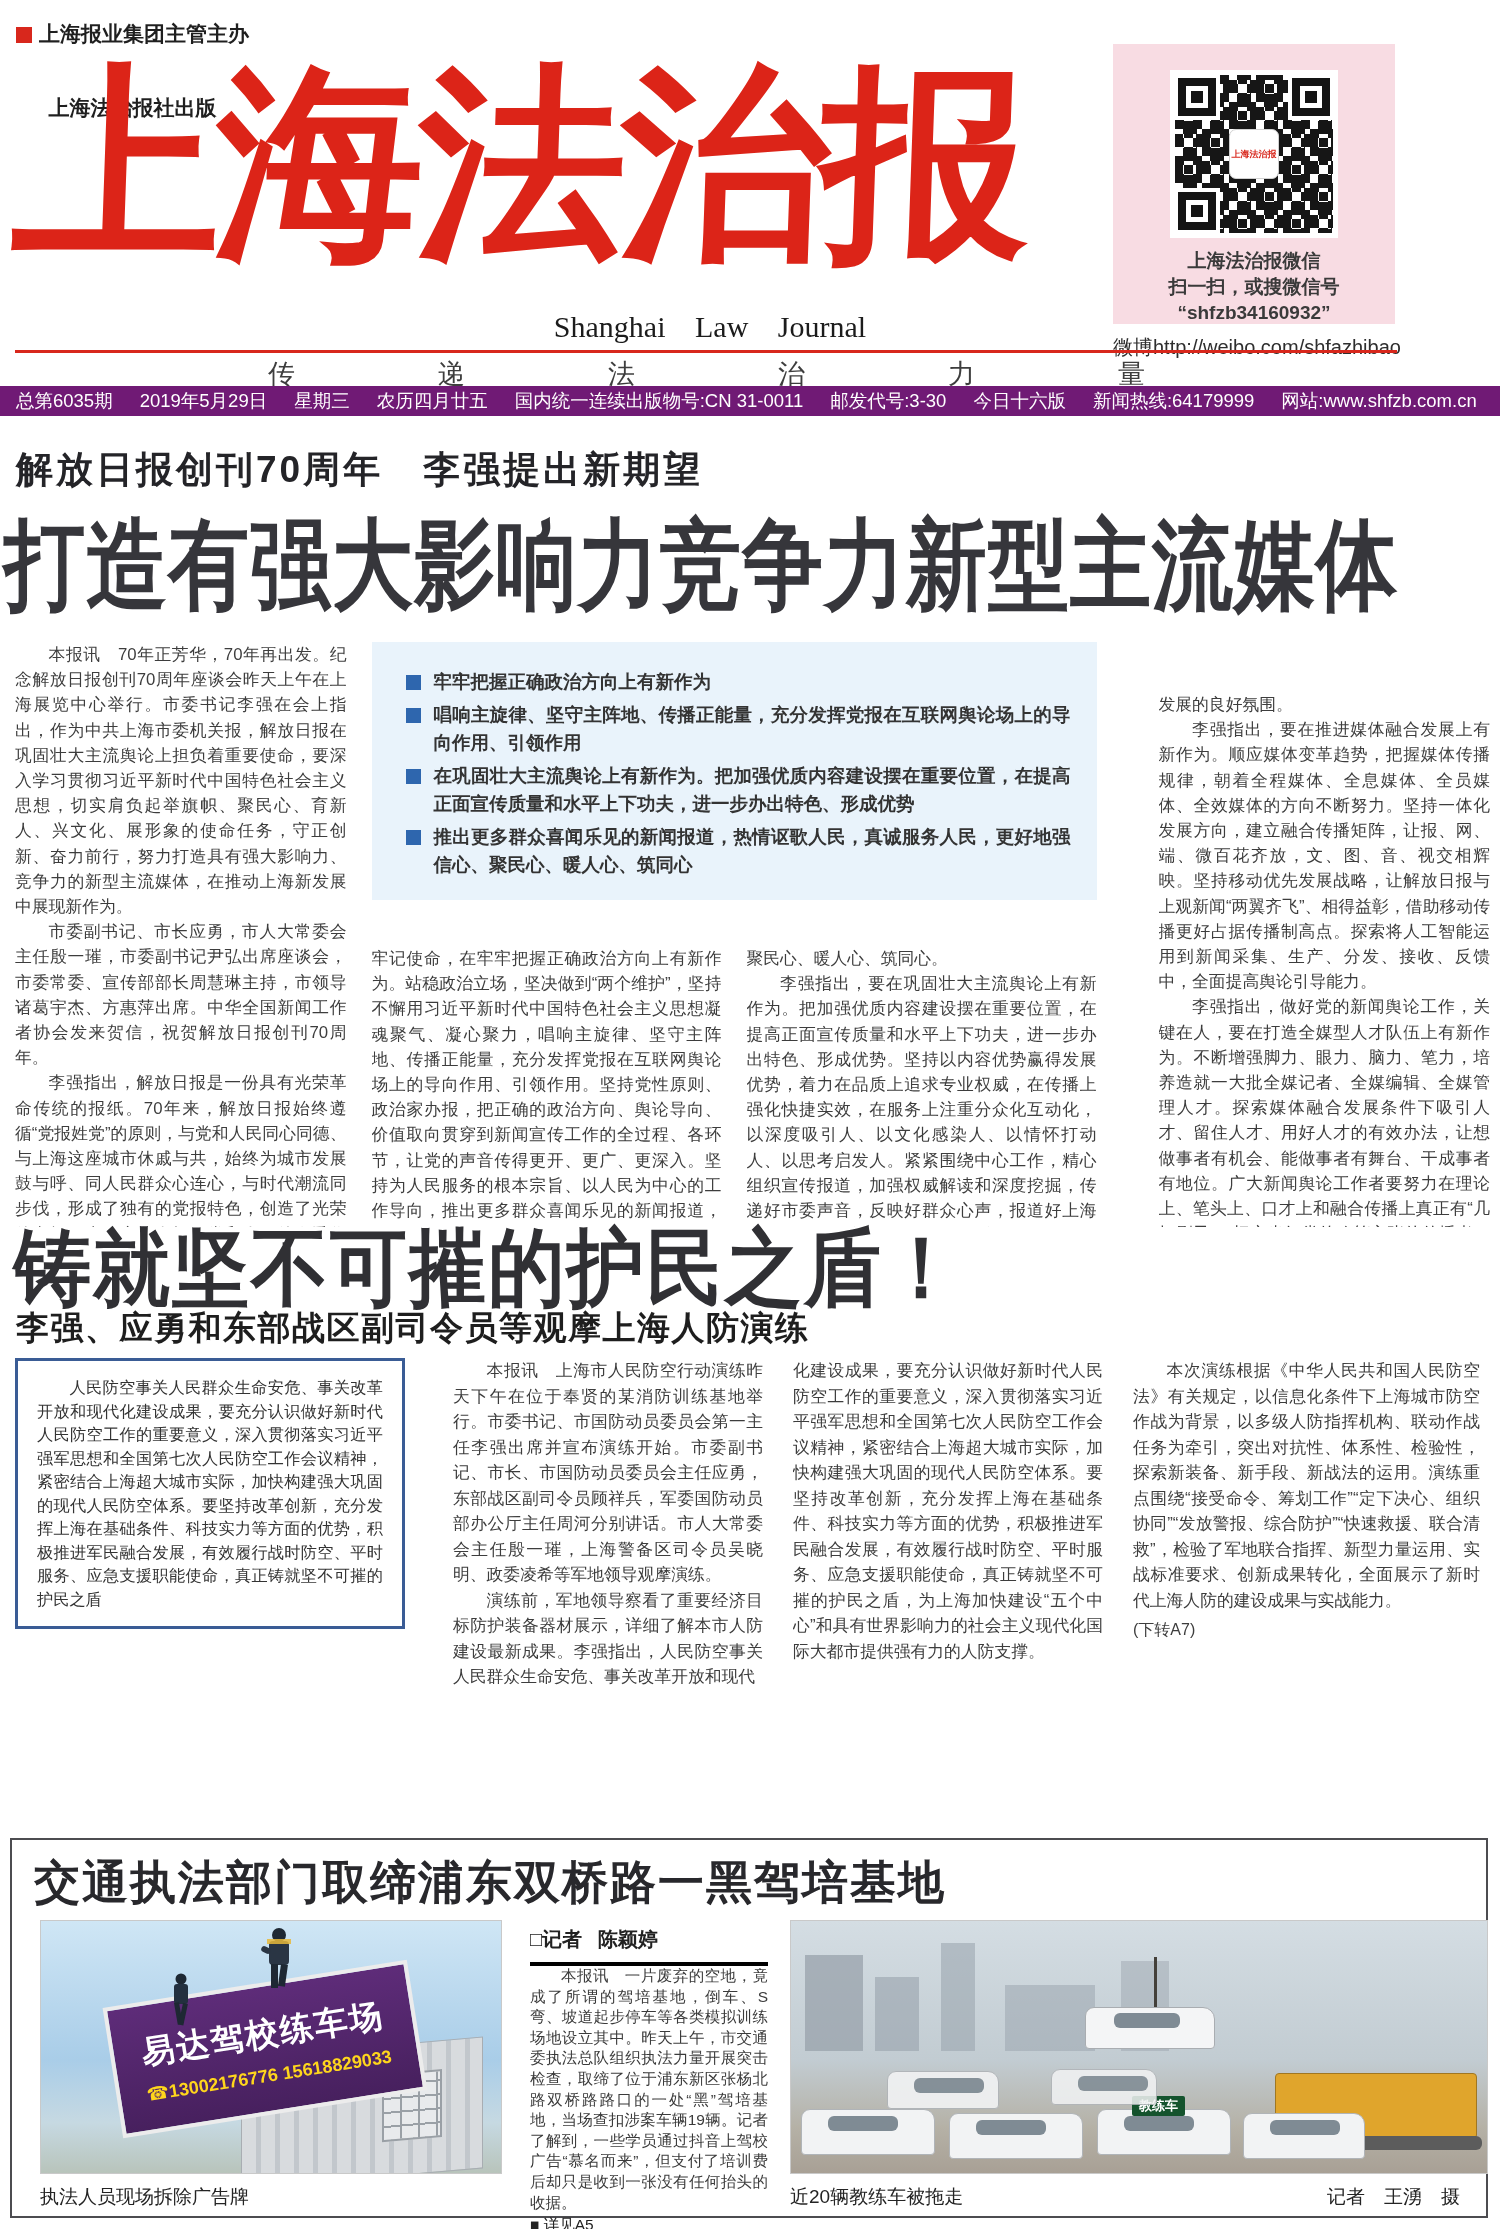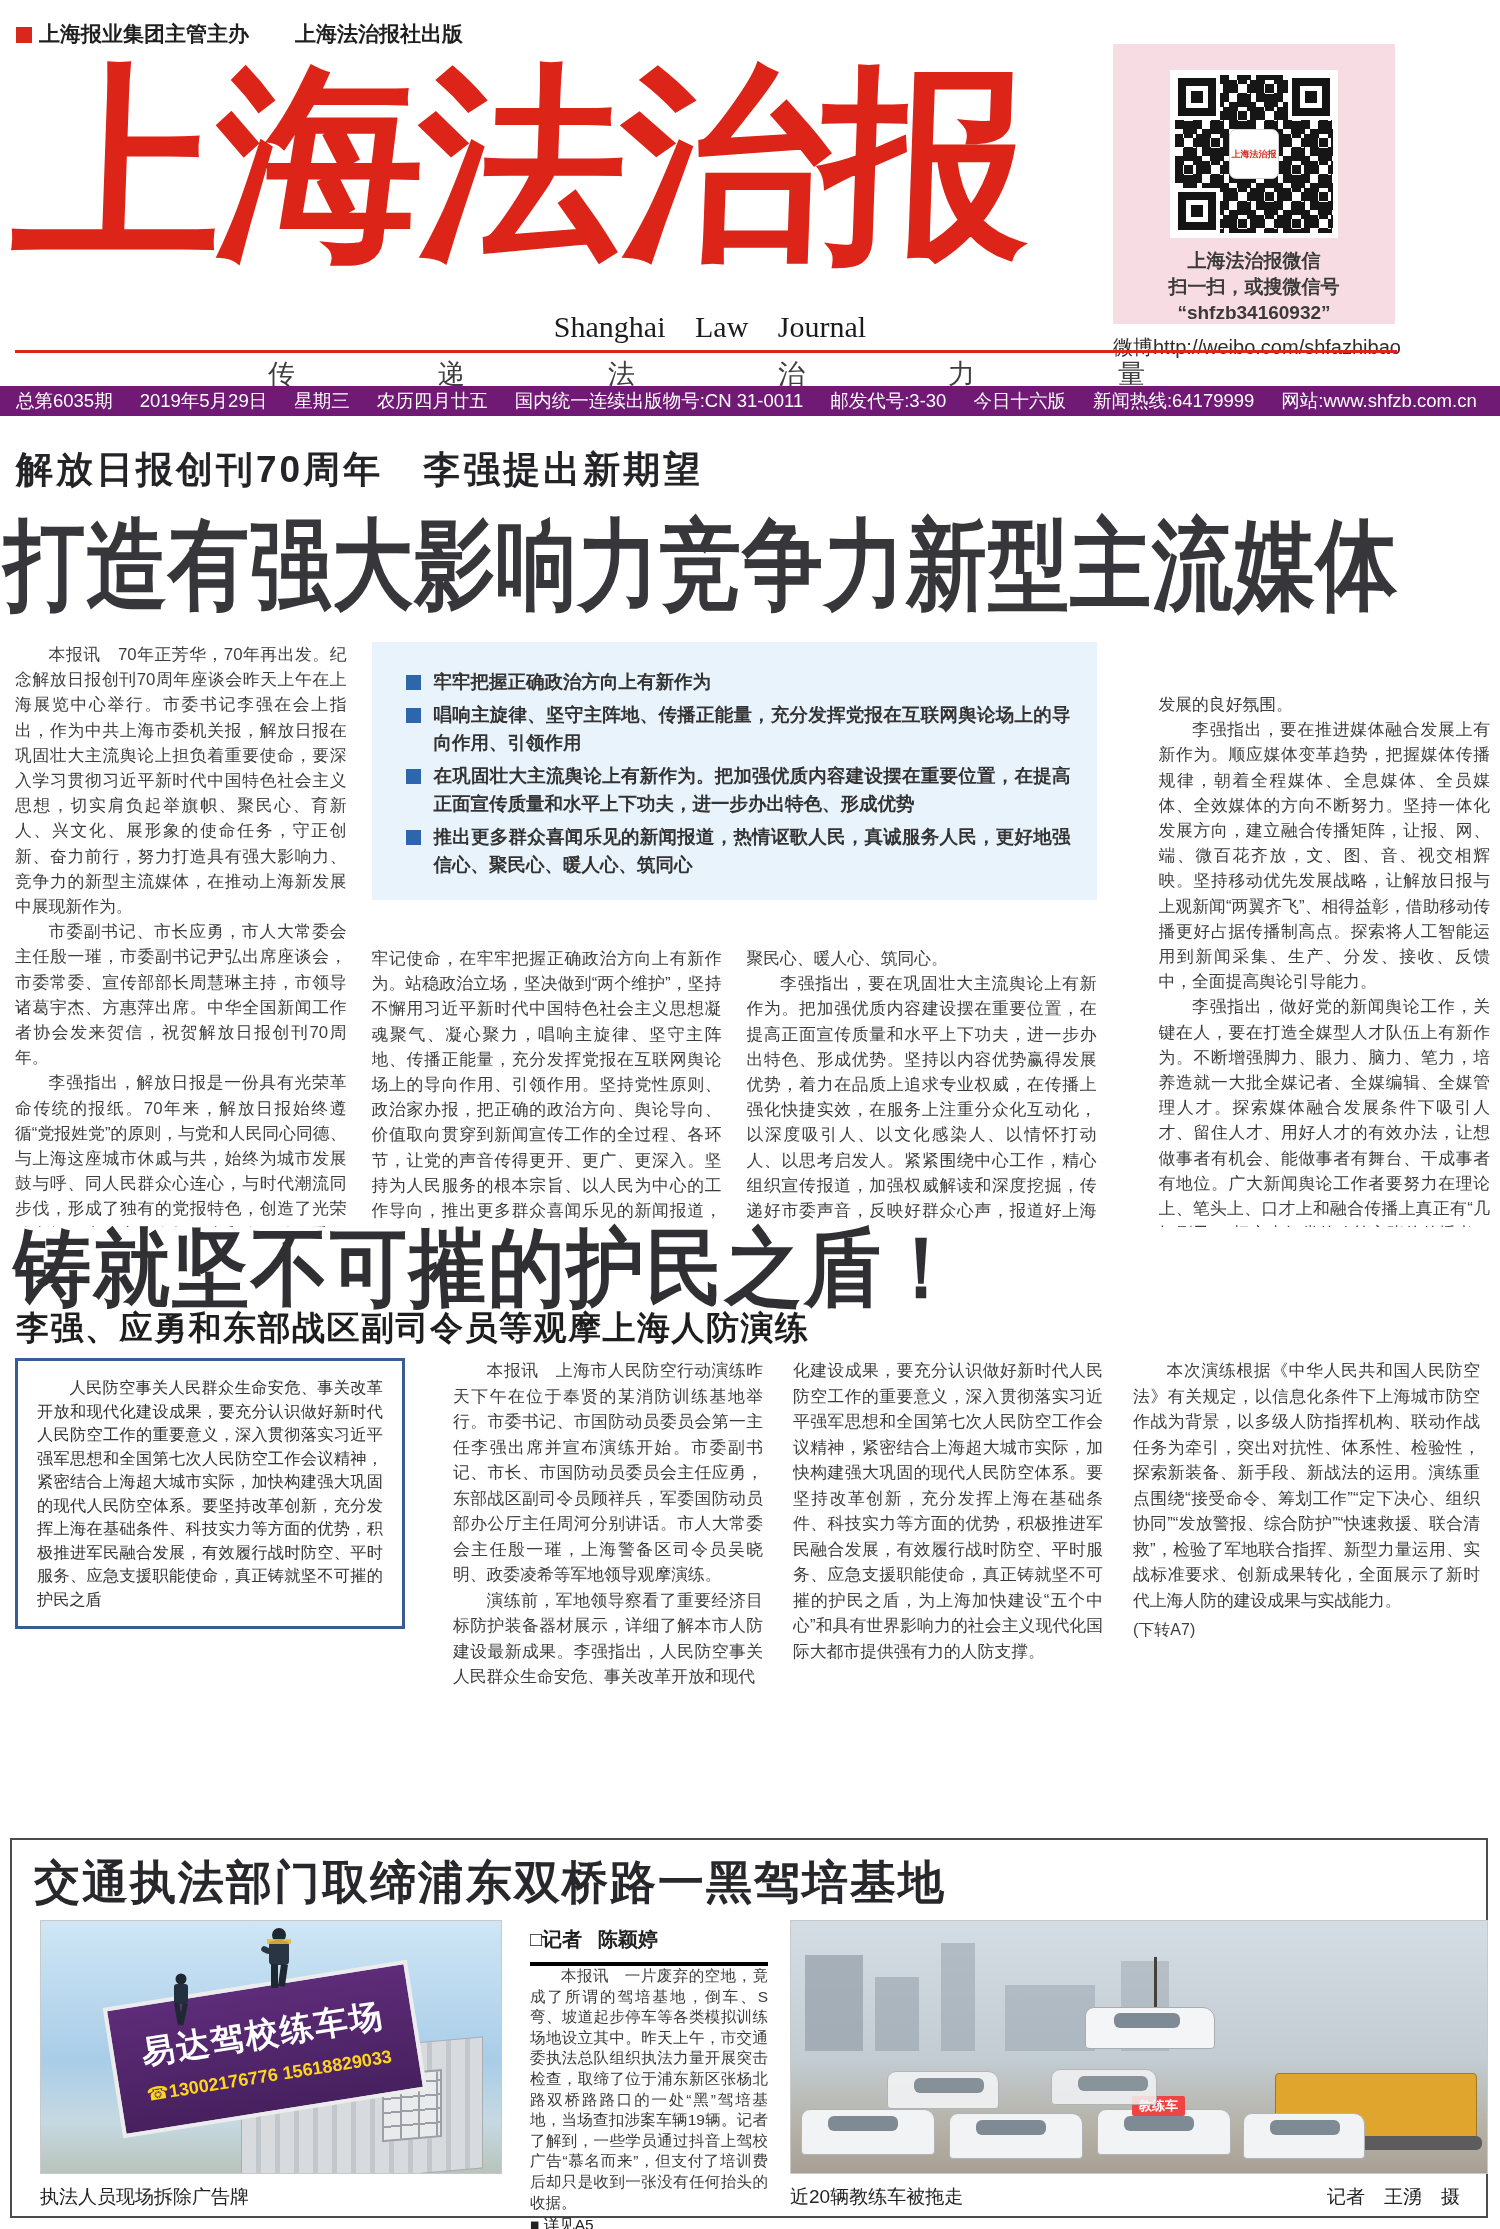--- a/index.html
+++ b/index.html
@@ -1,21 +1,21 @@
 <!DOCTYPE html>
 <html><head>
 <meta charset="utf-8">
 <style>
   html,body{margin:0;padding:0;background:#e8e8e8;}
   #page{position:relative;width:1500px;height:2229px;background:#ffffff;margin:0 auto;overflow:hidden;
         font-family:"Liberation Sans","DejaVu Sans",sans-serif;color:#3d3d3d;}
   .abs{position:absolute;}
 
   
-  .pub-line{left:16px;top:20px;display:flex;gap:46px;font-size:21px;font-weight:bold;color:#1f1f1f;align-items:center;}
+  .pub-line{left:16px;top:20px;display:flex;gap:46px;font-size:21px;font-weight:bold;color:#1f1f1f;align-items:center;flex-direction:column;}
   .red-sq{display:inline-block;width:16px;height:16px;background:#d8271c;margin-right:7px;vertical-align:-2px;}
   .masthead-title{left:14px;top:26px;width:1080px;font-family:"DejaVu Serif","Liberation Serif",serif;
       font-weight:900;font-size:208px;line-height:1.32;color:#dc2418;letter-spacing:-6px;transform:skewX(-2deg);white-space:nowrap;}
   .qr-panel{left:1113px;top:44px;width:282px;height:280px;background:#f8dce3;text-align:center;}
   .qr-box{position:relative;margin:26px auto 10px;width:168px;height:168px;background:#fff;}
   .qr-pattern{position:absolute;inset:5px;background:
       repeating-conic-gradient(#161616 0% 25%, transparent 0% 50%) 0 0/18px 18px,
       repeating-conic-gradient(#161616 0% 25%, transparent 0% 50%) 8px 5px/27px 27px,#ffffff;}
   .qr-finder{position:absolute;width:38px;height:38px;border:8px solid #141414;background:#fff;box-sizing:border-box;box-shadow:0 0 0 4px #fff;}
   .qr-finder::after{content:"";position:absolute;left:5px;top:5px;width:12px;height:12px;background:#141414;}
@@ -85,21 +85,21 @@
   .a3-see{font-size:15.5px;color:#222;margin-top:2px;}
   .a3-photo-right{left:778px;top:80px;width:698px;height:254px;background:linear-gradient(180deg,#d4dde3 0%,#c2ccd2 55%,#b5b1a6 82%,#a8a095 100%);}
   .pr-bld{position:absolute;background:#98a2ab;opacity:.75;}
   .pr-cable{position:absolute;right:330px;top:36px;width:3px;height:52px;background:#44403a;}
   .pr-lifted-car{position:absolute;right:272px;top:86px;width:128px;height:40px;background:#f4f5f6;border:1px solid #a9adb1;border-radius:9px 12px 4px 4px;}
   .pr-lifted-car::before{content:"";position:absolute;left:28px;top:5px;width:66px;height:15px;background:#7f8b94;border-radius:6px;}
   .pr-truck{position:absolute;right:10px;bottom:34px;width:200px;height:64px;background:#e0a52c;border:1px solid #a07722;border-radius:4px;}
   .pr-truck::after{content:"";position:absolute;left:-6px;bottom:-12px;width:212px;height:14px;background:#5c5c5c;border-radius:6px;}
   .pr-car{position:absolute;width:132px;height:44px;background:#f2f3f4;border:1px solid #b0b4b8;border-radius:9px 11px 4px 4px;}
   .pr-car::before{content:"";position:absolute;left:26px;top:6px;width:70px;height:15px;background:#7f8b94;border-radius:6px;}
-  .pr-label{position:absolute;left:34px;top:-14px;background:#ef4444;color:#ffffff;font-size:13px;font-weight:700;
+  .pr-label{position:absolute;left:34px;top:-14px;background:#14532d;color:#ffffff;font-size:13px;font-weight:700;
       padding:1px 7px;border-radius:2px;white-space:nowrap;}
   .a3-cap-left{position:absolute;left:28px;top:344px;font-size:19px;color:#242424;}
   .a3-cap-right{position:absolute;left:778px;top:344px;font-size:19px;color:#242424;}
   .a3-credit{position:absolute;right:26px;top:344px;font-size:19px;color:#242424;}
 </style>
 </head>
 <body>
 
 <div id="page">
 

